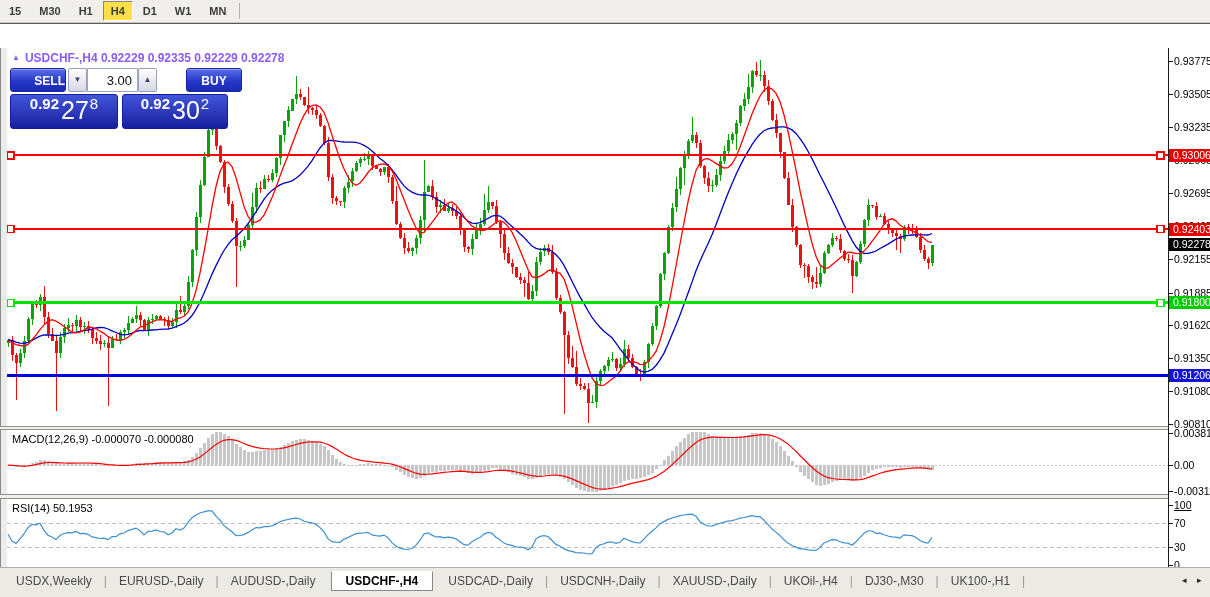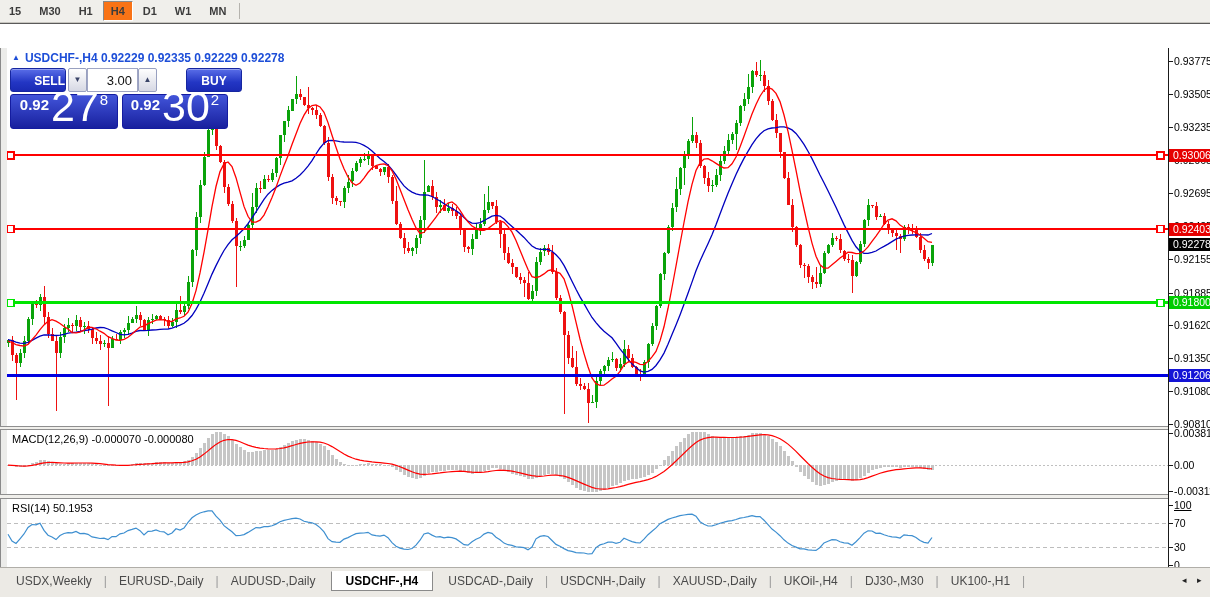--- a/index.html
+++ b/index.html
@@ -3,61 +3,61 @@
 <meta charset="utf-8">
 <style>
   html,body{margin:0;padding:0;background:#d4d0c8;}
   #app{position:relative;width:1210px;height:597px;background:#f0efeb;overflow:hidden;
        font-family:"Liberation Sans","DejaVu Sans",sans-serif;-webkit-font-smoothing:none;}
   
   #toolbar{position:absolute;left:0;top:0;width:1210px;height:22px;background:#f0efeb;
            border-bottom:1px solid #c8c6c0;display:flex;align-items:center;}
   .tfbtn{height:18px;line-height:18px;padding:0 7px;margin:0 1px;font-size:11px;font-weight:bold;
          color:#3c3c3c;border:1px solid transparent;cursor:default;}
-  .tfbtn.active{background:#f97316;border:1px solid #888;border-right-color:#fff;border-bottom-color:#fff;}
+  .tfbtn.active{background:#fde047;border:1px solid #888;border-right-color:#fff;border-bottom-color:#fff;}
   .tbsep{width:1px;height:16px;background:#b5b3ae;margin:0 4px;}
   
   #win{position:absolute;left:0;top:23px;width:1210px;height:544px;background:#fff;border-top:1px solid #5a5a5a;}
   #leftstrip{position:absolute;left:0;top:24px;width:6px;height:521px;background:#ececea;
              border-left:1px solid #8a8a8a;border-right:1px solid #8a8a8a;}
   .pane{position:absolute;left:7px;width:1161px;background:#fff;}
   #main-pane{top:24px;height:378px;}
   #macd-pane{top:406px;height:64px;}
   #rsi-pane{top:475px;height:70px;}
   .split{position:absolute;left:0;width:1210px;background:#f0efeb;border-top:1px solid #8f8f8f;border-bottom:1px solid #8f8f8f;}
   #split1{top:402px;height:2px;}
   #split2{top:470px;height:3px;}
   #axis{position:absolute;left:1168px;top:24px;width:42px;height:521px;border-left:1px solid #1a1a1a;background:#fff;}
   .plabel{position:absolute;left:5px;font-size:10.5px;color:#000;white-space:nowrap;}
   .ptick{position:absolute;left:0;width:4px;height:1px;background:#1a1a1a;}
   .ptag{position:absolute;left:0;width:42px;height:13px;line-height:13px;font-size:10.5px;
         color:#fff;padding-left:4px;box-sizing:border-box;white-space:nowrap;}
   .panelabel{position:absolute;left:5px;top:3px;font-size:11px;color:#000;white-space:nowrap;z-index:5;}
   
-  #title{position:absolute;left:12px;top:27px;font-size:12px;font-weight:bold;color:#1d4ed8;z-index:20;}
+  #title{position:absolute;left:12px;top:27px;font-size:12px;font-weight:bold;color:#8b5cf6;z-index:20;}
   #title .tri{font-size:8px;vertical-align:2px;margin-right:5px;}
   #panel{position:absolute;left:10px;top:44px;width:218px;height:61px;z-index:21;}
   .bbtn{position:absolute;top:0;height:24px;border-radius:3px;color:#fff;font-size:12px;font-weight:bold;
         text-align:center;line-height:24px;background:linear-gradient(#5a6ee8,#2336c4 60%,#1a2ab4);
         border:1px solid #1626a0;box-shadow:inset 0 1px 0 rgba(255,255,255,.35);box-sizing:border-box;cursor:pointer;}
   #sellbtn{left:0;width:56px;text-align:right;}
   #buybtn{left:176px;width:56px;text-align:center;}
   .spin{position:absolute;top:0;width:19px;height:24px;background:linear-gradient(#fefefe,#d6d8e4);
         border:1px solid #98a0c0;border-radius:2px;box-sizing:border-box;color:#3a4468;
         font-size:8px;text-align:center;line-height:22px;cursor:pointer;}
   #vol{position:absolute;left:77px;top:0;width:51px;height:24px;border:1px solid #a0a6c4;border-radius:0;
        box-sizing:border-box;font-family:"Liberation Sans",sans-serif;font-size:13px;text-align:right;
        padding-right:5px;color:#111;background:#fff;}
   .pricebox{position:absolute;top:26px;height:35px;border-radius:3px;color:#fff;
             background:linear-gradient(#4255da,#18209e);border:1px solid #141ca0;box-sizing:border-box;
-            display:flex;align-items:center;justify-content:center;padding-bottom:11px;}
+            display:flex;align-items:flex-start;justify-content:center;padding-bottom:11px;}
   #sellbox{left:0;width:108px;}
   #buybox{left:112px;width:106px;}
   .pb-small{font-size:15px;font-weight:bold;margin:0 2px 3px 0;}
-  .pb-big{font-size:43px;line-height:30px;}
+  .pb-big{font-size:25px;line-height:30px;}
   .pb-sup{font-size:15px;margin:0 0 14px 1px;}
   
   #dateaxis{position:absolute;left:0;top:545px;width:1210px;height:22px;background:#fff;border-top:1px solid #4a4a4a;}
   .dlabel{position:absolute;top:4px;font-size:10.5px;color:#000;white-space:nowrap;}
   
   #tabbar{position:absolute;left:0;top:567px;width:1210px;height:30px;background:#eceae5;border-top:1px solid #b0aea8;}
   #tabs{position:absolute;left:4px;top:2px;height:21px;display:flex;align-items:center;}
   .tab{font-size:12px;color:#4a4a4a;padding:2px 12px;white-space:nowrap;cursor:pointer;}
   .tab.active{background:#fff;color:#000;font-weight:bold;border:1px solid #8a8a8a;border-top:1px solid #fff;padding:2px 14px;}
   .tsep{color:#999;font-size:12px;}

